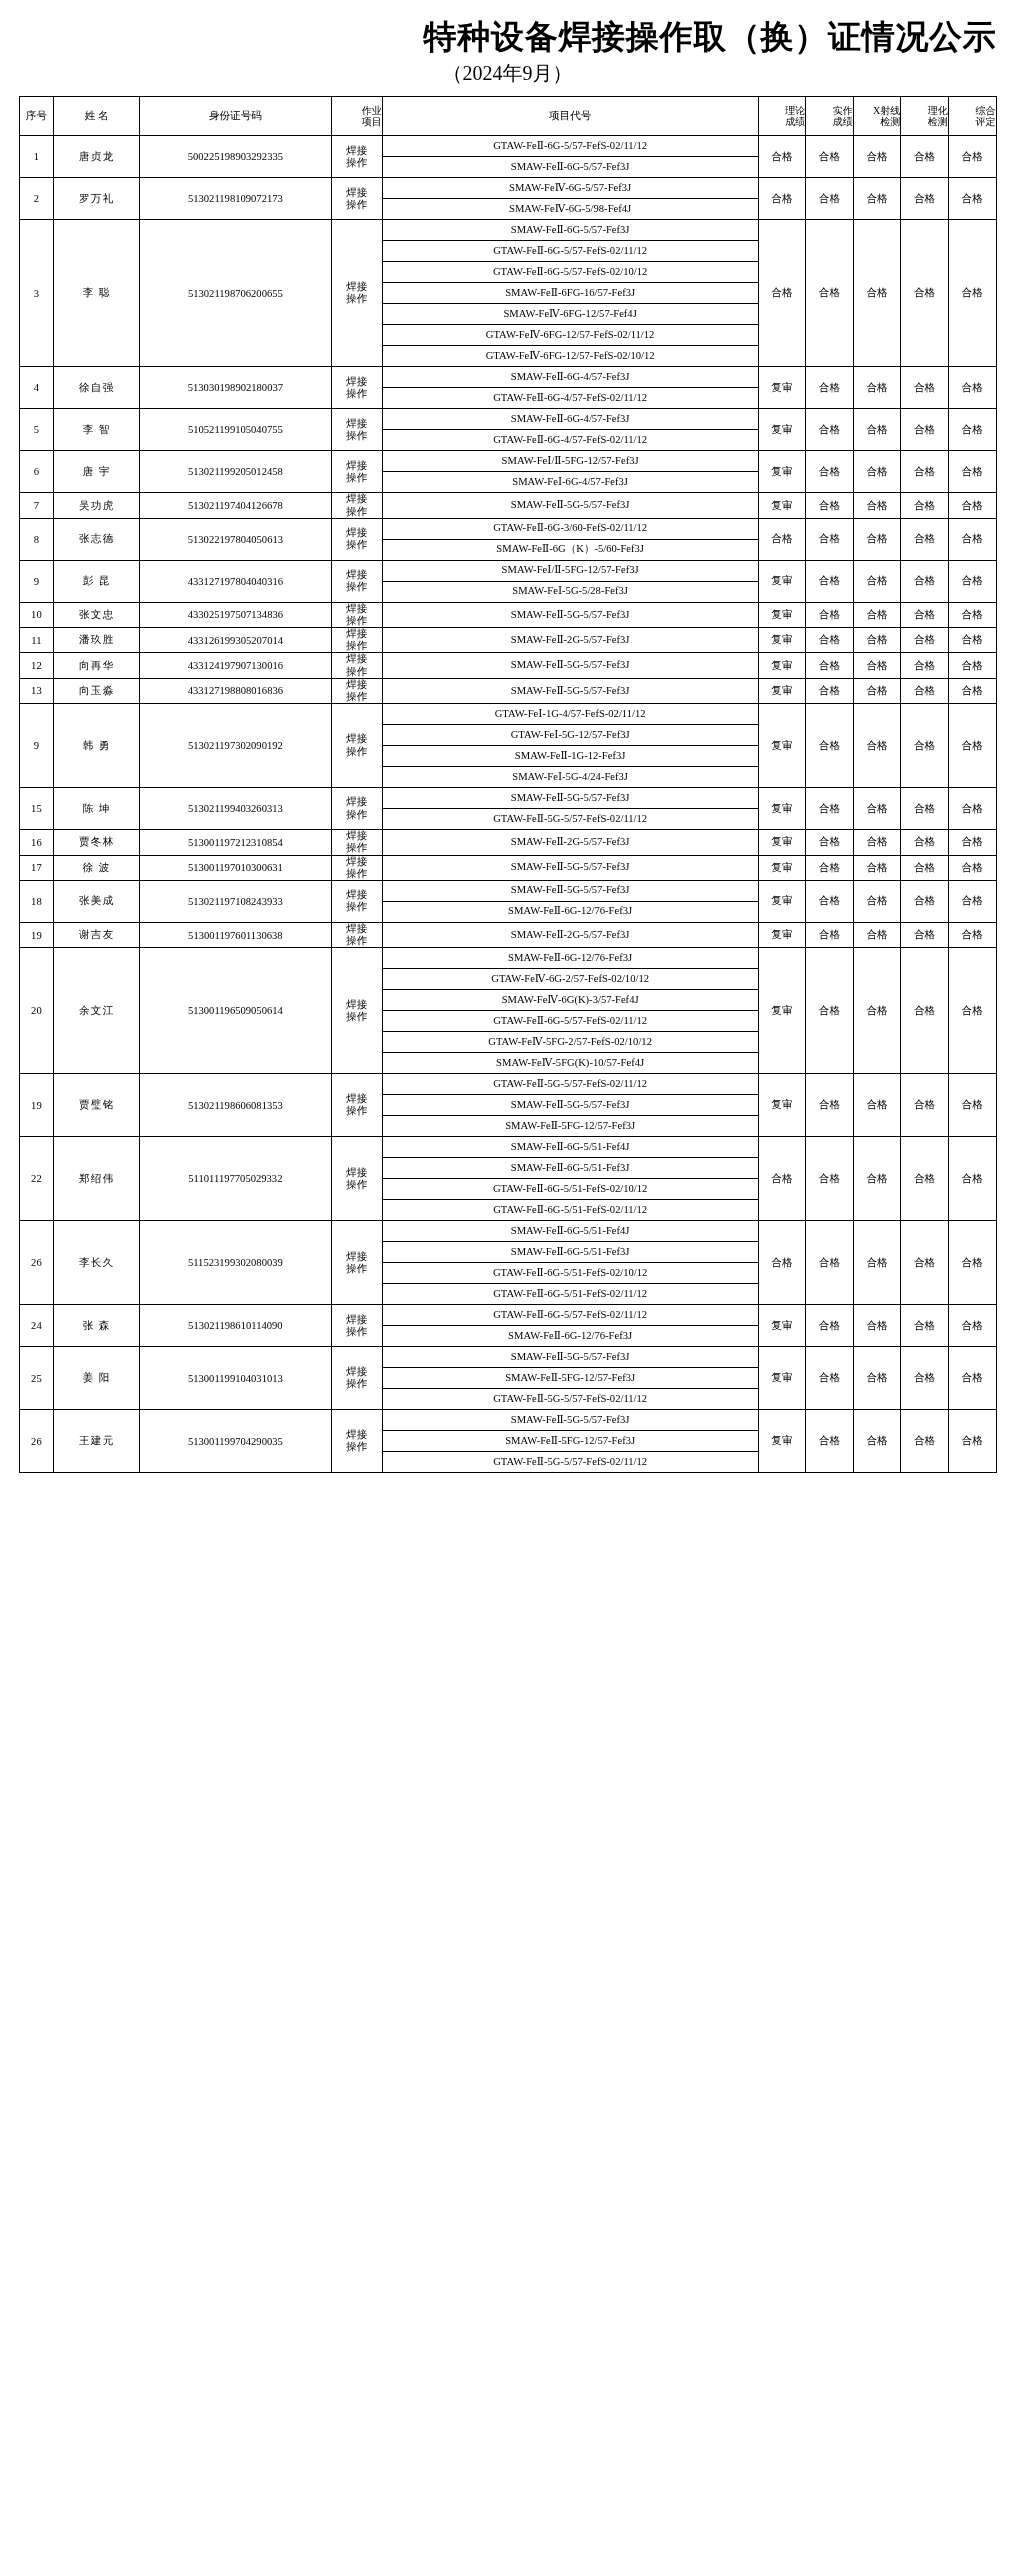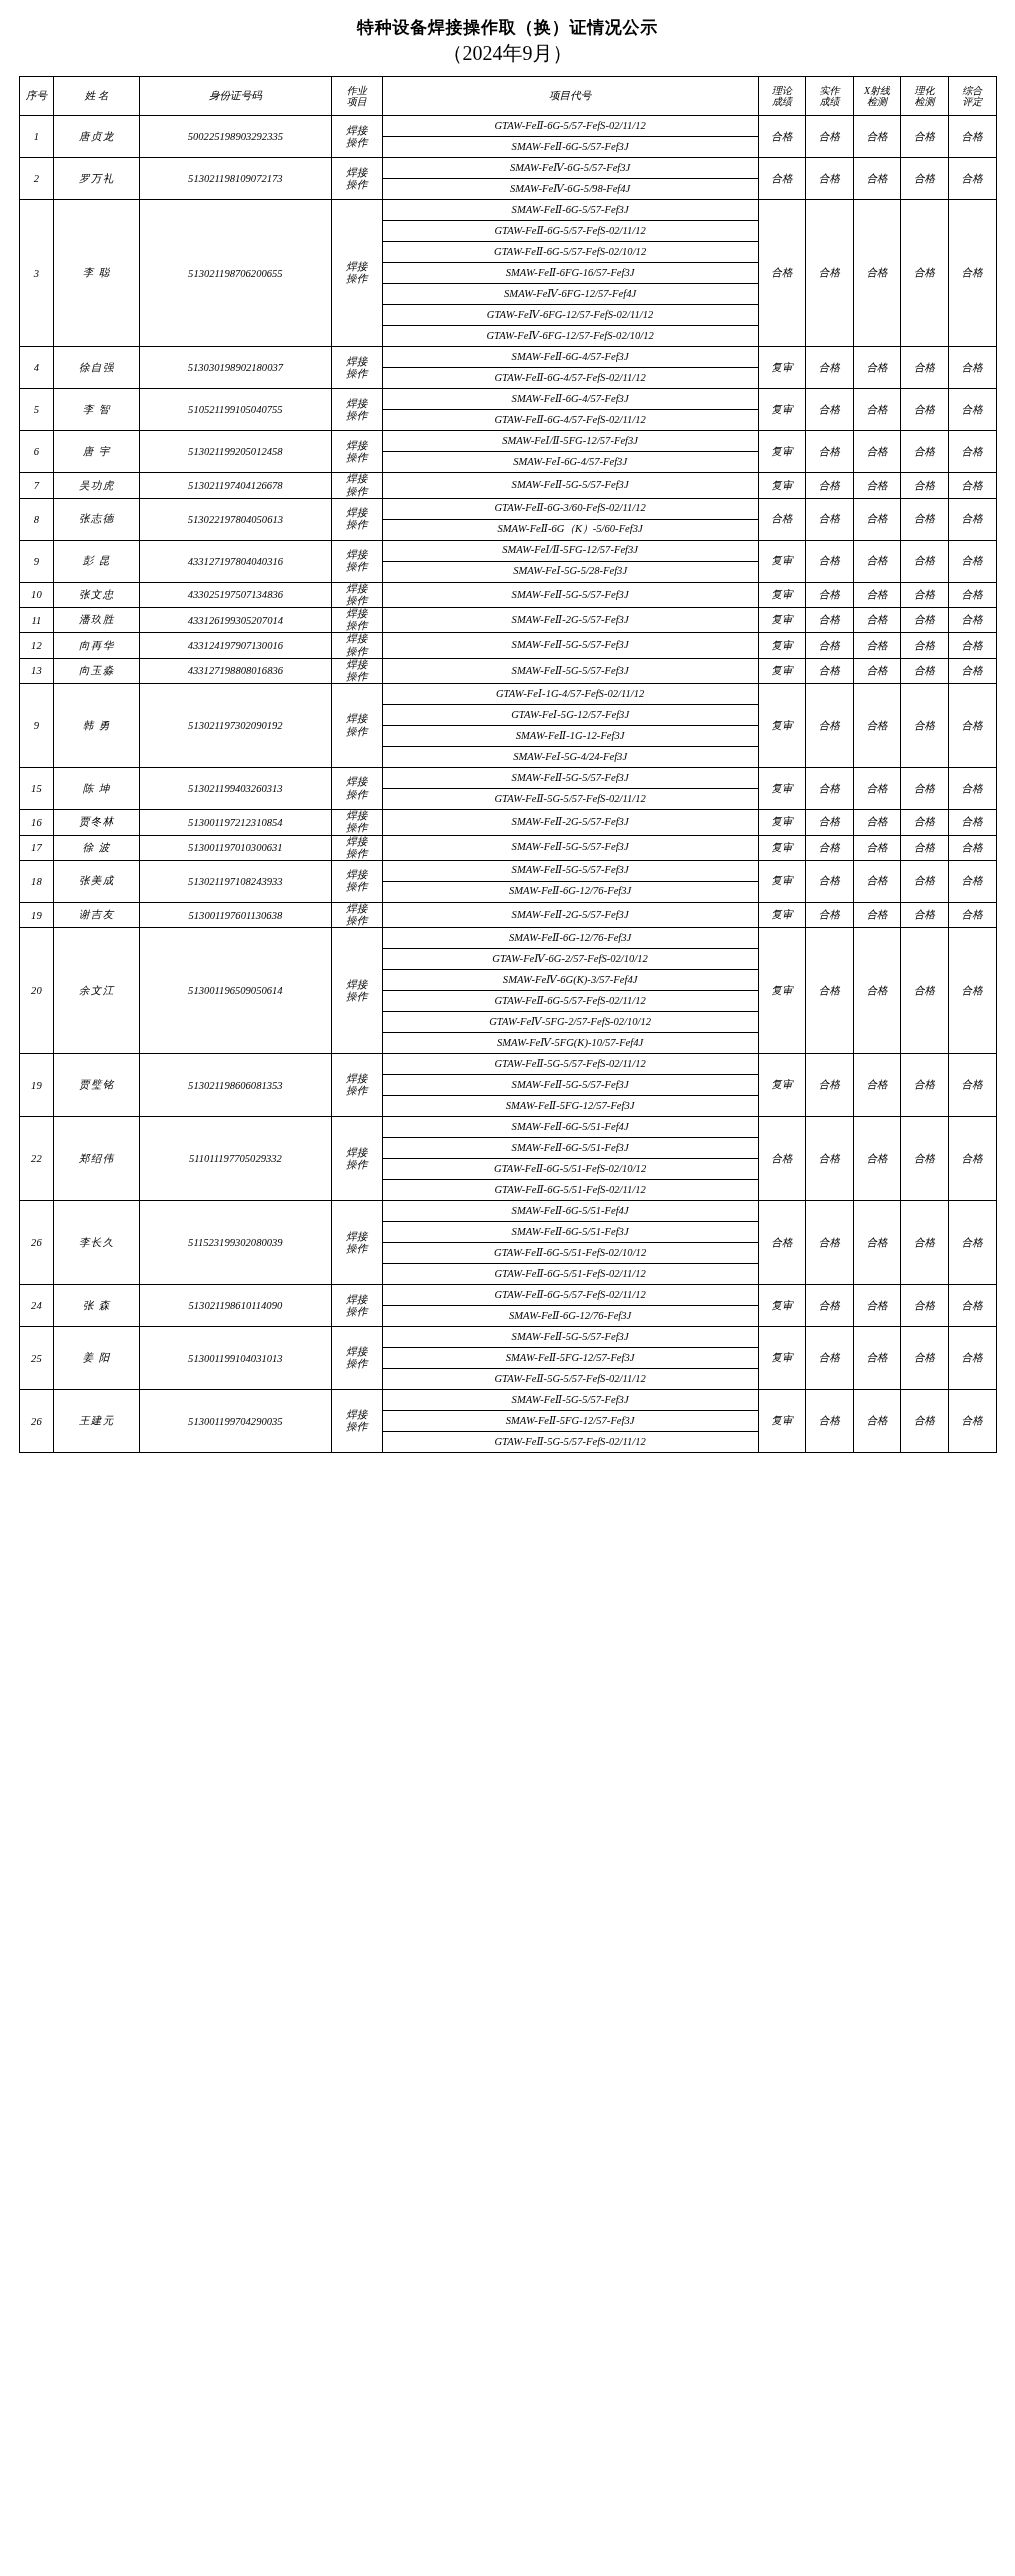--- a/index.html
+++ b/index.html
@@ -11,60 +11,60 @@
     width: 1015px;
     font-family: "Liberation Serif", "DejaVu Serif", serif;
     color: #000000;
   }
   .page {
     width: 1015px;
     box-sizing: border-box;
     padding: 12px 18.5px 20px 18.5px;
   }
   .doc-title {
-    text-align: center;
+    text-align: right;
     font-family: "Liberation Serif", "DejaVu Serif", serif;
     font-weight: bold;
-    font-size: 17px;
+    font-size: 33px;
     line-height: 1.25;
     letter-spacing: 0.7px;
     margin: 5.3px 0 1.3px 0;
   }
   .doc-subtitle {
     text-align: center;
     font-family: "Liberation Serif", "DejaVu Serif", serif;
     font-weight: normal;
     font-size: 20px;
     line-height: 1.3;
     margin: 0 0 10.6px 0;
   }
   table.main {
     border-collapse: collapse;
     width: 978px;
     table-layout: fixed;
     margin: 1px auto;
-    font-style: italic;
   }
   table.main td, table.main th {
     border: 0.7px solid #000000;
     padding: 0;
     vertical-align: middle;
     text-align: center;
     font-size: 10.6px;
     font-family: "Liberation Serif", "DejaVu Serif", serif;
   }
   thead th {
     font-weight: normal;
     font-size: 11.3px;
     height: 38px;
     line-height: 1.15;
     padding: 1.3px 0.7px;
   }
   thead th.small {
     font-size: 10px;
+    text-align: right;
   }
   .c-seq { width: 30px; }
   .c-name { width: 74px; }
   .c-id { width: 165px; }
   .c-op { width: 44px; }
   .c-code { width: 324px; }
   .c-sc { width: 41px; }
   td.seq, td.name, td.idno, td.op, td.score {
     font-size: 11.3px;
   }

